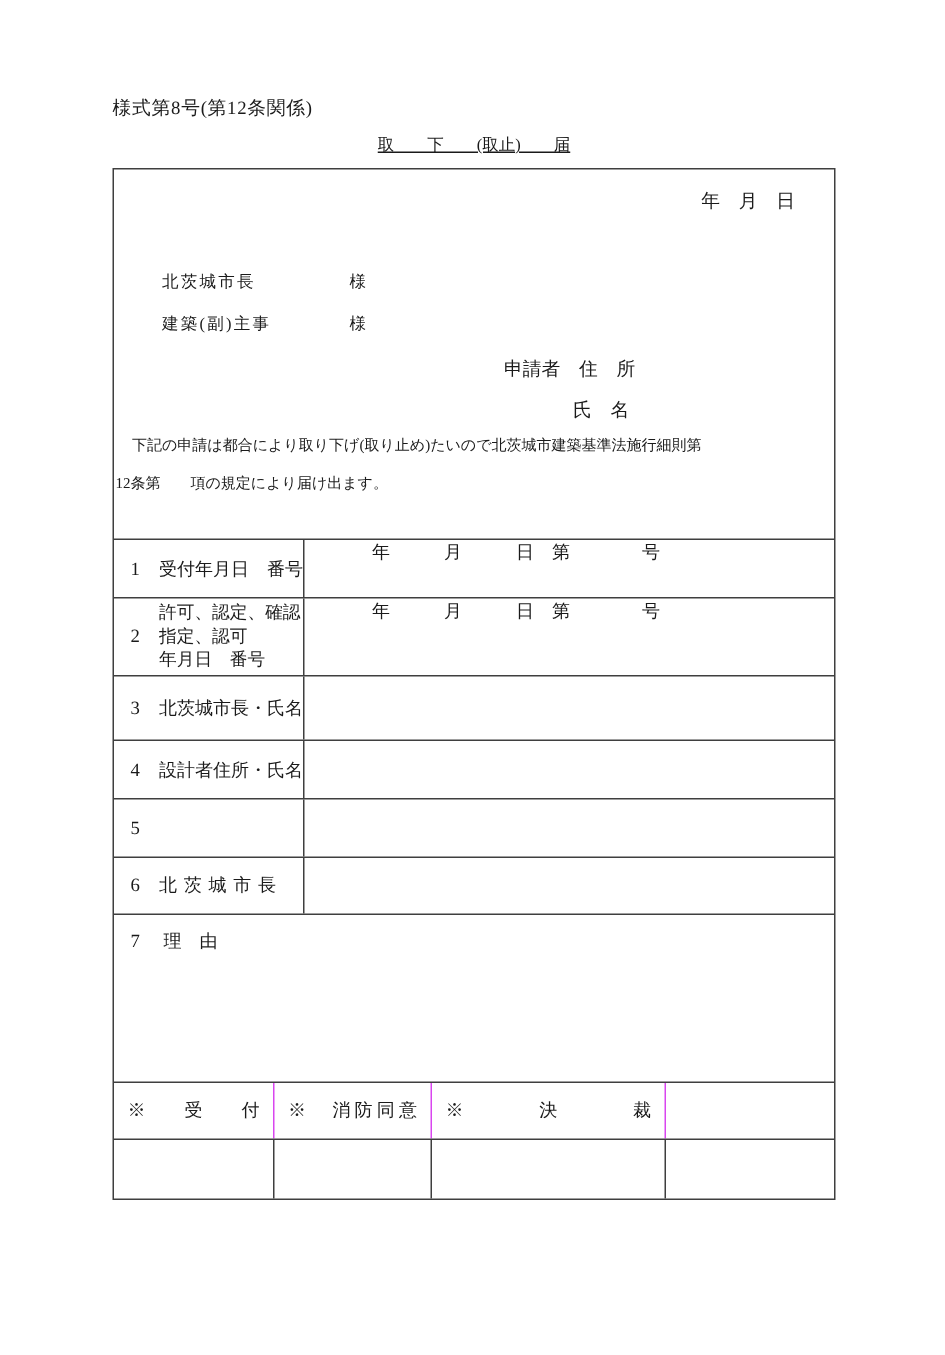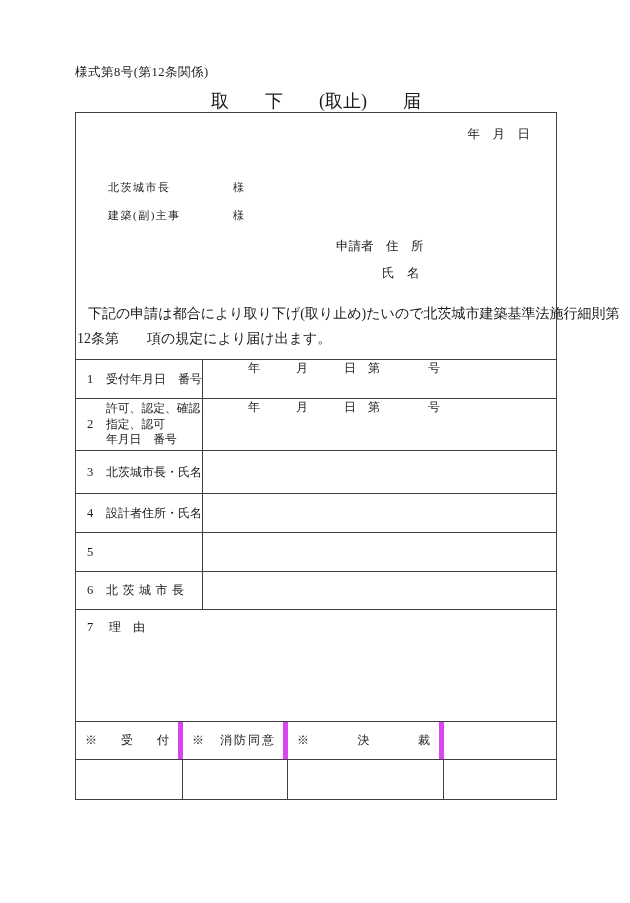--- a/index.html
+++ b/index.html
@@ -2,53 +2,53 @@
 <html><head>
 <meta charset="utf-8">
 <style>
   html,body{margin:0;padding:0;background:#fff;}
   .sheet{
     position:relative;width:630px;height:903px;background:#ffffff;
     font-family:"Liberation Serif","DejaVu Serif",serif;color:#1a1a1a;
     overflow:hidden;
   }
   .form-no{position:absolute;left:75px;top:64px;font-size:12.5px;letter-spacing:0.5px;}
-  .doc-title{position:absolute;left:75px;top:89px;width:482px;text-align:center;font-size:18px;}
+  .doc-title{position:absolute;left:75px;top:89px;width:482px;text-align:center;font-size:11px;text-decoration:underline;}
   .box{
     position:absolute;left:75px;top:112px;width:482px;height:688px;
     border:1px solid #3f3f3f;box-sizing:border-box;
   }
   .date-line{position:absolute;top:13px;right:0;padding-right:26px;font-size:12.5px;}
   .addr{position:absolute;top:60px;left:32px;font-size:11px;}
   .addr-line{height:28px;display:flex;align-items:center;}
   .addr-name{display:inline-block;width:125px;letter-spacing:1.5px;}
   .applicant{position:absolute;top:120px;left:260px;font-size:12.5px;line-height:27px;}
   .applicant-l2{margin-left:46px;}
-  .body-text{position:absolute;top:188px;left:1px;width:479px;font-size:14px;line-height:25px;}
+  .body-text{position:absolute;top:172px;left:1px;width:479px;font-size:10px;line-height:25px;}
   .body-l1{text-indent:11px;white-space:nowrap;}
   .ftable{
     position:absolute;left:0;right:0;top:246px;bottom:0;
     display:flex;flex-direction:column;font-size:12px;
   }
   .trow{display:flex;border-top:1px solid #3f3f3f;box-sizing:border-box;align-items:stretch;}
   .r1{height:39px}.r2{height:52px}.r3{height:43px}.r4{height:39px}
   .r5{height:39px}.r6{height:38px}.r7{flex:1}.r8{height:38px}.r9{height:40px}
   .lbl{
     width:127px;border-right:1px solid #3f3f3f;box-sizing:border-box;
     display:flex;align-items:center;padding-left:11px;flex:none;
   }
   .num{width:19px;flex:none;font-size:12.5px;}
   .lbl-multiline{font-size:11.8px;line-height:15.5px;}
   .spread{letter-spacing:4.5px;}
   .val{flex:1;display:flex;}
   .vtext{padding-left:45px;}
   .reason-row{display:block;padding:9px 0 0 11px;}
   .reason-row .num{display:inline-block;}
   .stamp-cell{
-    box-sizing:border-box;border-right:5px solid #d946ef;
+    box-sizing:border-box;border-right:1px solid #d946ef;
     padding:0 9px;line-height:36px;text-align:justify;text-align-last:justify;
   }
   .sc1{width:107px}.sc2{width:105px}.sc3{width:156px}
   .sc4{flex:1;border-right:none;}
   .stamp-blank{box-sizing:border-box;border-right:1px solid #3f3f3f;}
 </style>
 </head>
 <body>
 
 <div class="sheet">

